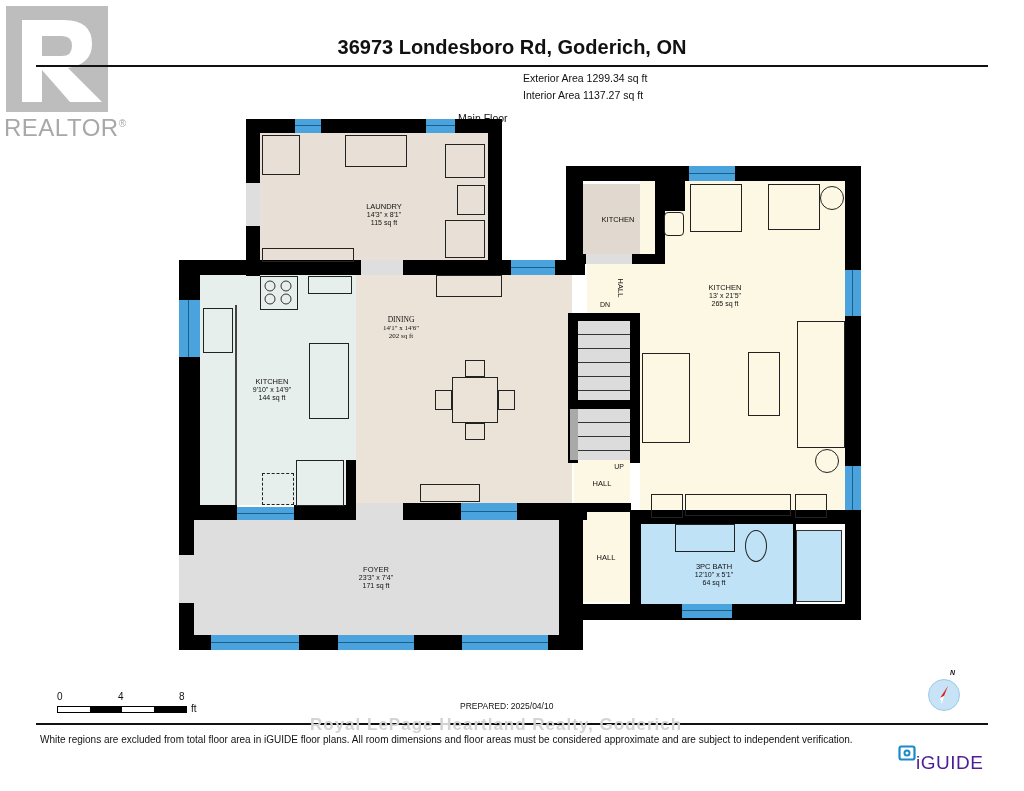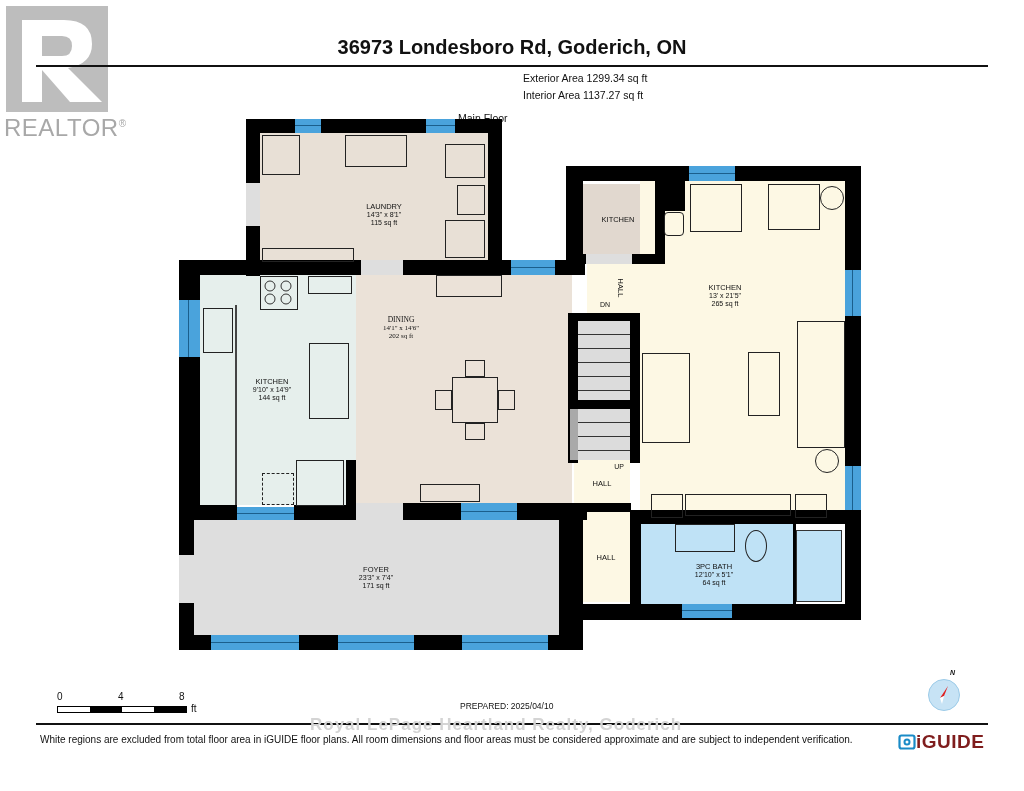--- a/index.html
+++ b/index.html
@@ -17,21 +17,21 @@
   .win{position:absolute;background:#4aa3dc;}
   .win::after{content:"";position:absolute;left:0;right:0;top:45%;height:1px;background:#1b5f8c;}
   .winv{position:absolute;background:#4aa3dc;}
   .winv::after{content:"";position:absolute;top:0;bottom:0;left:45%;width:1px;background:#1b5f8c;}
   .label{position:absolute;text-align:center;font-size:7px;line-height:8px;color:#111;transform:translateX(-50%);white-space:nowrap;}
   .label .name{font-size:7.5px;}
   .furn{position:absolute;box-sizing:border-box;border:1.5px solid #222;}
   .stairs{position:absolute;background:#dcdcdc;box-sizing:border-box;
     background-image:repeating-linear-gradient(to bottom,transparent 0,transparent 13px,#333 13px,#333 14px);}
   .footer-text{font-size:10px;}
-  .iguide{font-size:19px;color:#7f1d1d;font-weight:bold;letter-spacing:0.5px;}
+  .iguide{font-size:19px;color:#4c1d95;font-weight:normal;letter-spacing:0.5px;margin-top:21px;}
   .watermark{font-size:17px;color:#d4d4d4;font-weight:bold;letter-spacing:1px;}
 </style>
 </head>
 <body>
 
 <div class="abs realtor-box">
   <svg width="102" height="106" viewBox="0 0 102 106">
     <path d="M16 14 H58 Q86 14 86 38 Q86 58 62 62 L96 96 H64 L36 64 V96 H16 Z M36 30 V50 H56 Q66 50 66 40 Q66 30 56 30 Z" fill="#fff"></path>
   </svg>
 </div>

